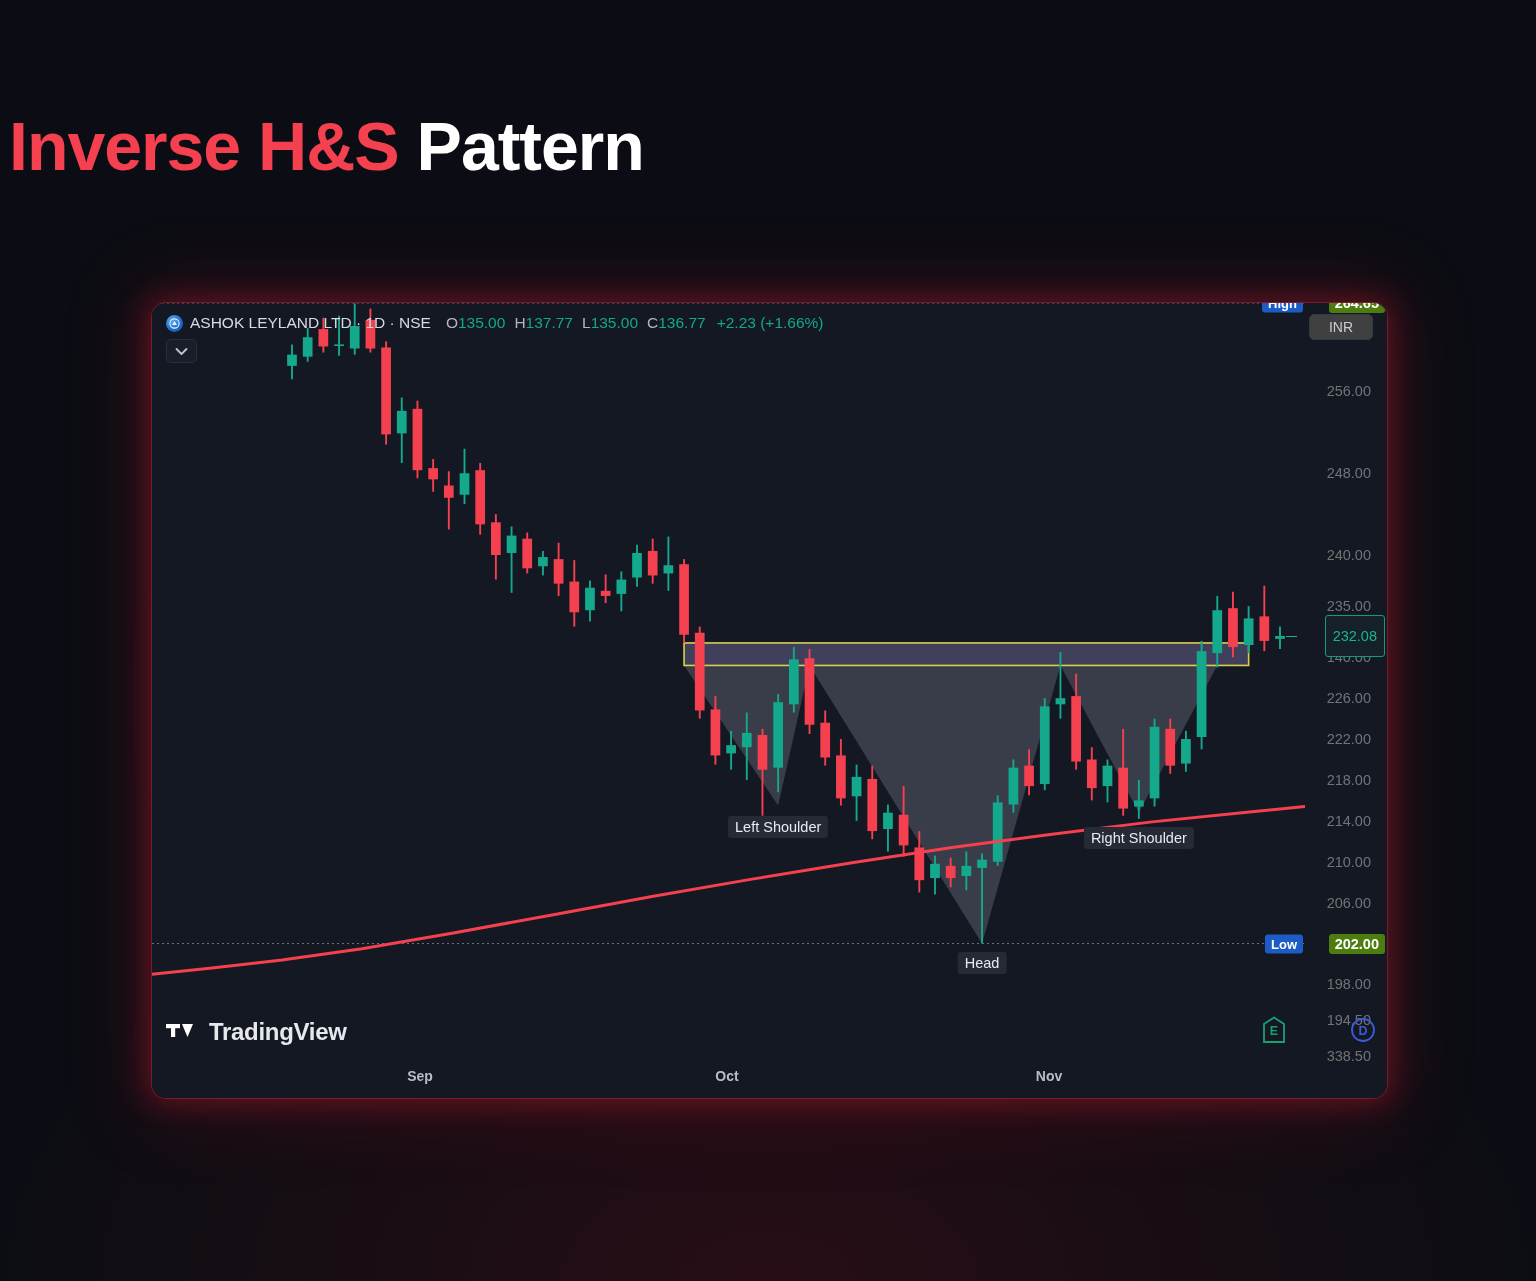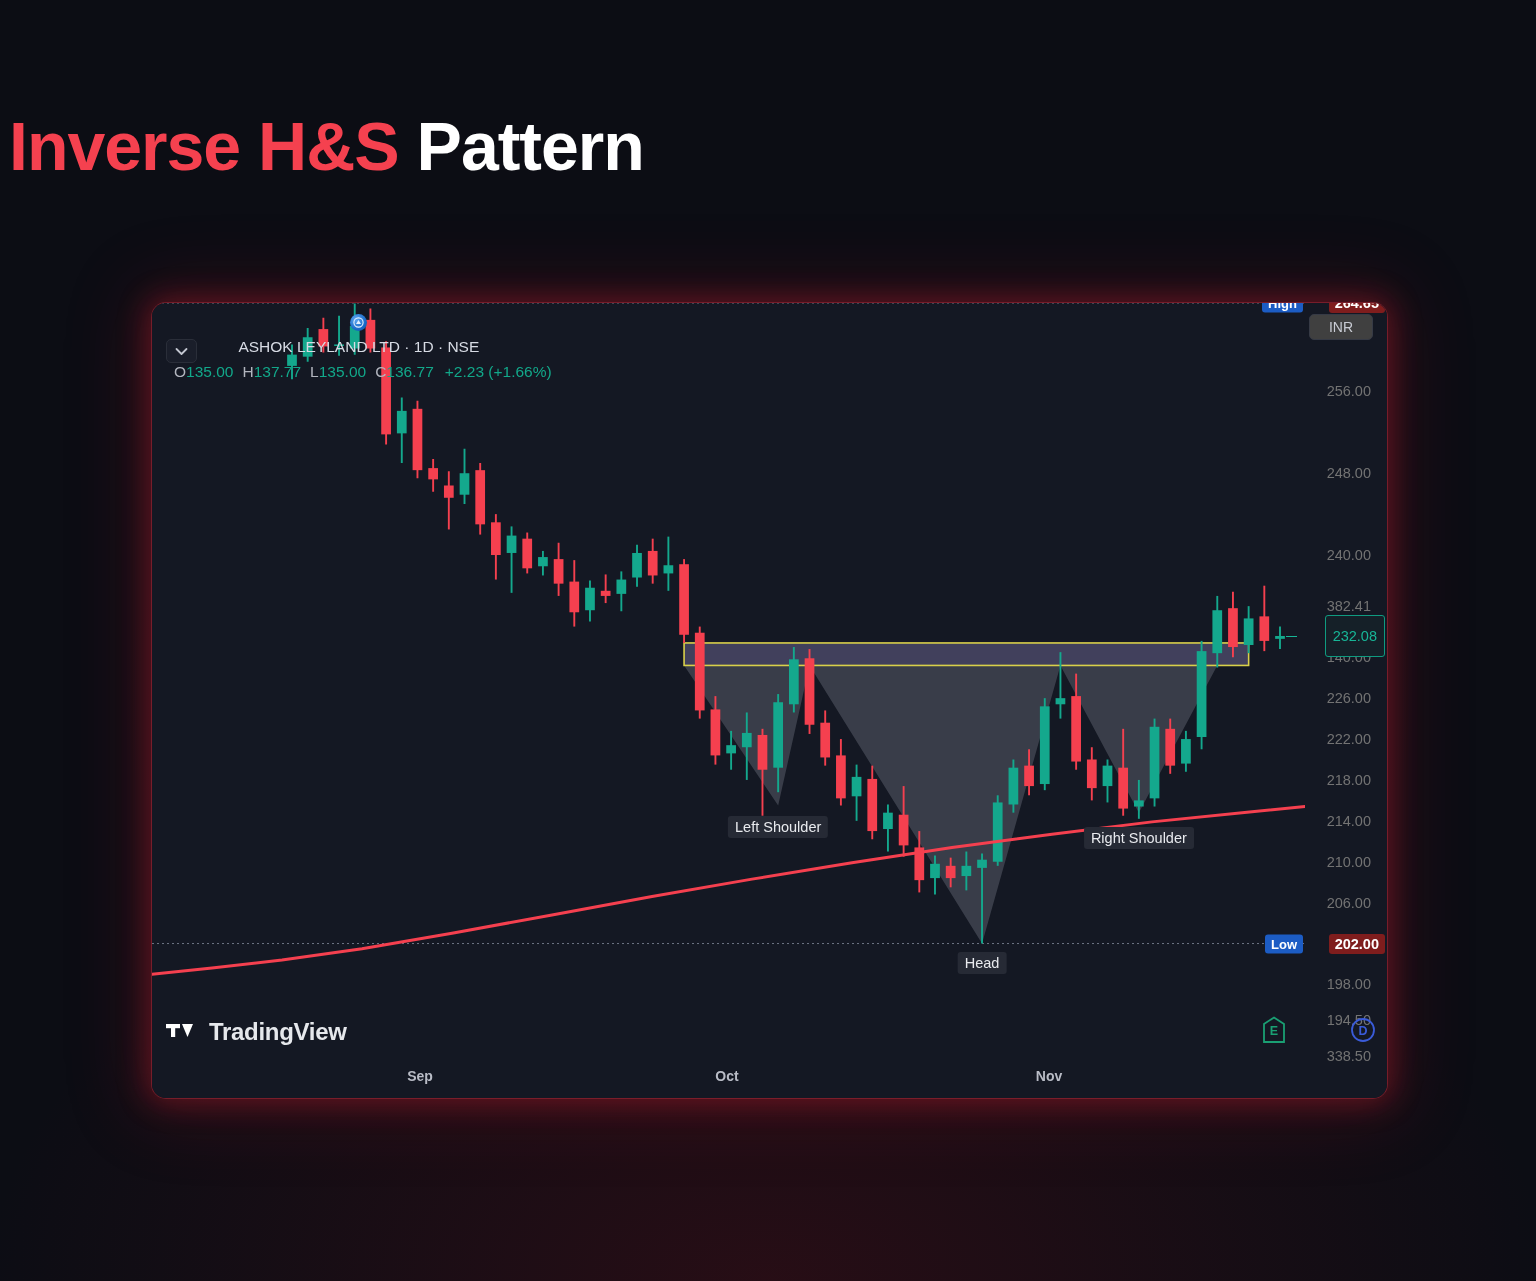--- a/index.html
+++ b/index.html
@@ -46,21 +46,21 @@
   }
   .pane{
     position:absolute; left:0; top:0; right:82px; bottom:42px;
     overflow:hidden;
   }
 
   
   .legend{
     position:absolute; left:14px; top:11px; z-index:30;
     display:flex; align-items:center; gap:7px;
-    font-size:15.5px; white-space:nowrap;flex-direction:column;
+    font-size:15.5px; white-space:nowrap;
   }
   .sym-logo{
     width:17px; height:17px; border-radius:50%;
     background:radial-gradient(circle at 35% 32%, #5fa8f0 0%, #1769c8 62%, #0f4e9b 100%);
     display:flex; align-items:center; justify-content:center;
     font-size:10px; color:#cfe6ff; flex:none;
   }
   .sym-name{ color:#d7dbe4; }
   .ohlc{ display:flex; gap:0; align-items:center; margin-left:8px; }
   .ohlc .k{ color:#b2b5be; margin-left:9px; }
@@ -87,21 +87,21 @@
   .price-axis{
     position:absolute; right:0; top:0; width:82px; bottom:42px;
     z-index:20;
   }
   .pl{
     position:absolute; right:16px; transform:translateY(-50%);
     font-size:14.5px; color:#737373; white-space:nowrap;
   }
   .pl.hl{
     right:2px; padding:2px 6px; border-radius:3px;
-    background:#7f1d1d; color:#ffffff; font-weight:bold;
+    background:#4d7c0f; color:#ffffff; font-weight:bold;
   }
   .tag-hl{
     position:absolute; transform:translateY(-50%);
     padding:2px 6px; border-radius:3px; font-size:13px;
     background:#1c5cc4; color:#fff; font-weight:bold; z-index:22;
   }
   .cur-price{
     position:absolute; right:2px; transform:translateY(-50%);
     padding:12px 7px; border-radius:3px; font-size:14.5px;
     border:1px solid #0f9b80; background:#152028; color:#17b596;
@@ -343,21 +343,21 @@
       <div class="plabel" id="lbl-ls" style="left: 626.159px; top: 512.511px;">Left Shoulder</div>
       <div class="plabel" id="lbl-hd" style="left: 830.032px; top: 648.536px;">Head</div>
       <div class="plabel" id="lbl-rs" style="left: 986.857px; top: 523.668px;">Right Shoulder</div>
     </div>
 
     <div class="price-axis" id="price-axis">
         <div class="pl hl" style="top: 0px;">264.65</div>
         <div class="pl" style="top: 88.4379px;">256.00</div>
         <div class="pl" style="top: 170.23px;">248.00</div>
         <div class="pl" style="top: 252.022px;">240.00</div>
-        <div class="pl" style="top: 303.143px;">382.41</div>
+        <div class="pl" style="top: 303.143px;">235.00</div>
         <div class="pl" style="top: 354.263px;">140.00</div>
         <div class="pl" style="top: 395.159px;">226.00</div>
         <div class="pl" style="top: 436.055px;">222.00</div>
         <div class="pl" style="top: 476.951px;">218.00</div>
         <div class="pl" style="top: 517.847px;">214.00</div>
         <div class="pl" style="top: 558.743px;">210.00</div>
         <div class="pl" style="top: 599.64px;">206.00</div>
         <div class="pl hl" style="top: 640.536px;">202.00</div>
         <div class="pl" style="top: 681.432px;">198.00</div>
         <div class="pl" style="top: 717.216px;">194.50</div>

